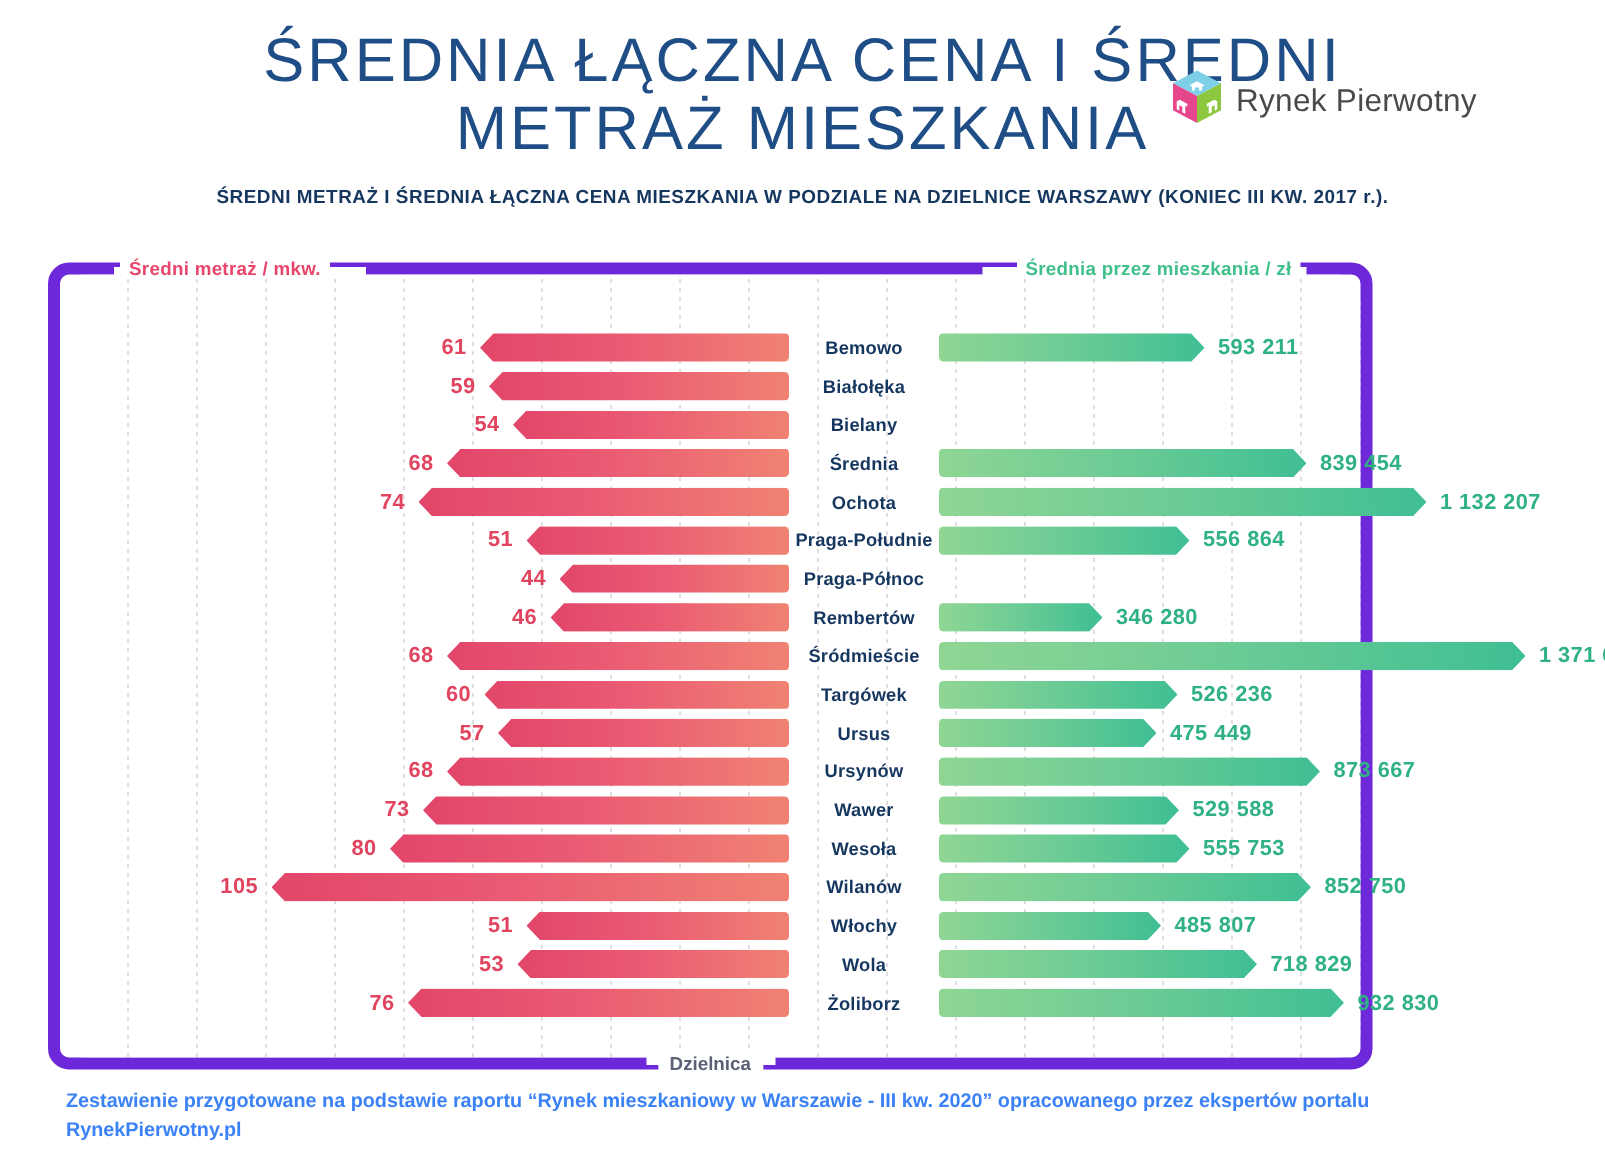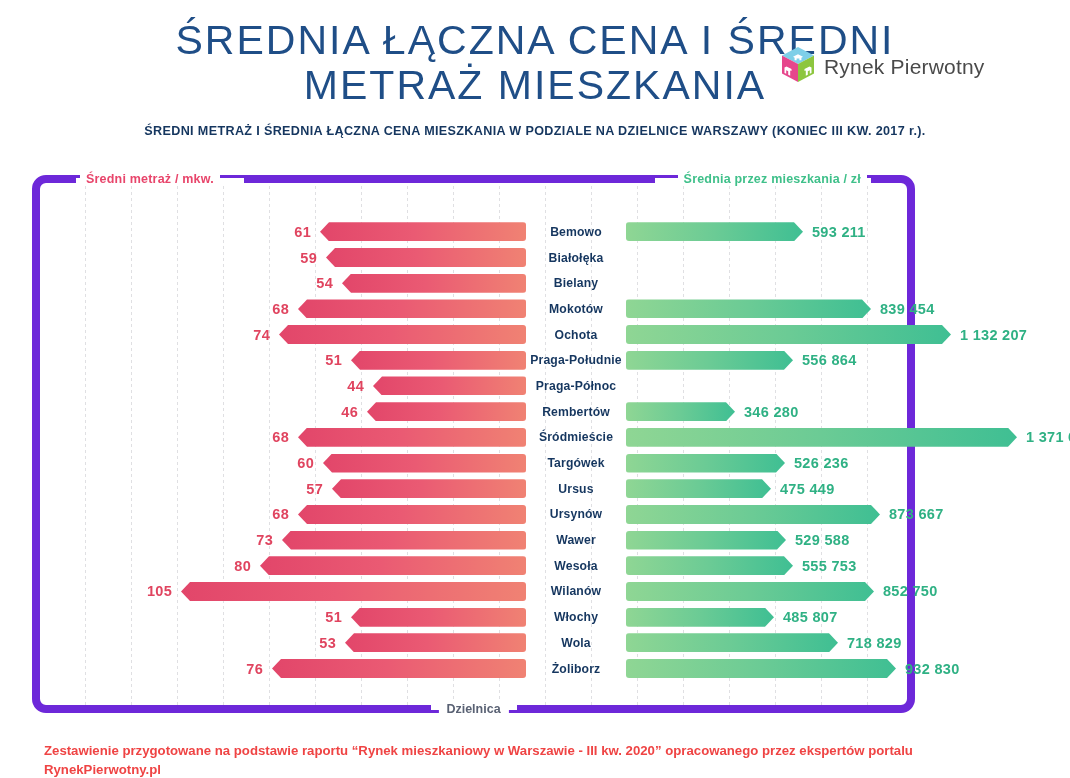--- a/index.html
+++ b/index.html
@@ -190,23 +190,23 @@
     font-size: 14.5px;
     font-weight: bold;
     letter-spacing: 0.3px;
     white-space: nowrap;
   }
 
   
   .footer {
     position: absolute;
     left: 44px;
-    top: 741px;
+    top: 724px;
     width: 960px;
-    color: #ef4444;
+    color: #3b82f6;
     font-size: 13.2px;
     font-weight: bold;
     line-height: 19px;
   }
 </style>
 </head>
 <body>
 
 <div class="title-block">
   <h1 class="main-title">
@@ -265,21 +265,21 @@
           <span class="val-left">54</span>
           <div class="bar-left" style="width:184px"></div>
         </div>
         <div class="district">Bielany</div>
       </div>
       <div class="row">
         <div class="left-half">
           <span class="val-left">68</span>
           <div class="bar-left" style="width:228px"></div>
         </div>
-        <div class="district">Mokotów</div>
+        <div class="district">Średnia</div>
         <div class="right-half">
           <div class="bar-right" style="width:245px"></div>
           <span class="val-right">839 454</span>
         </div>
       </div>
       <div class="row">
         <div class="left-half">
           <span class="val-left">74</span>
           <div class="bar-left" style="width:247px"></div>
         </div>

